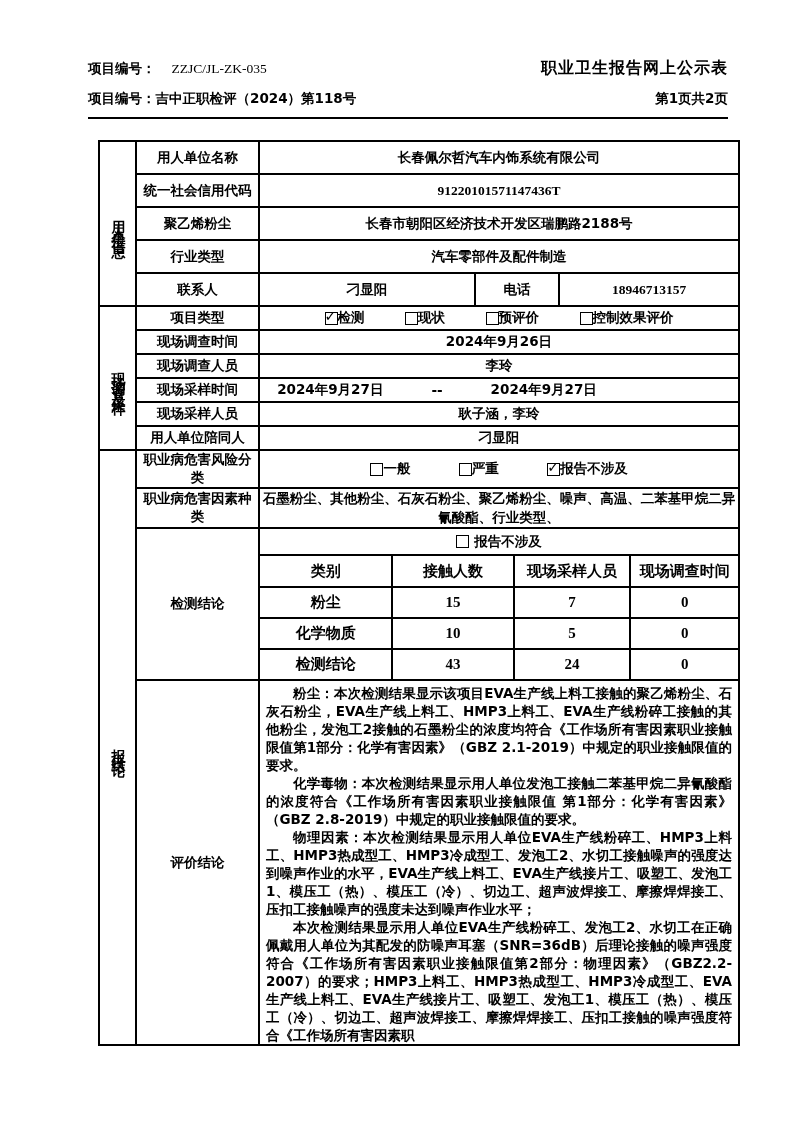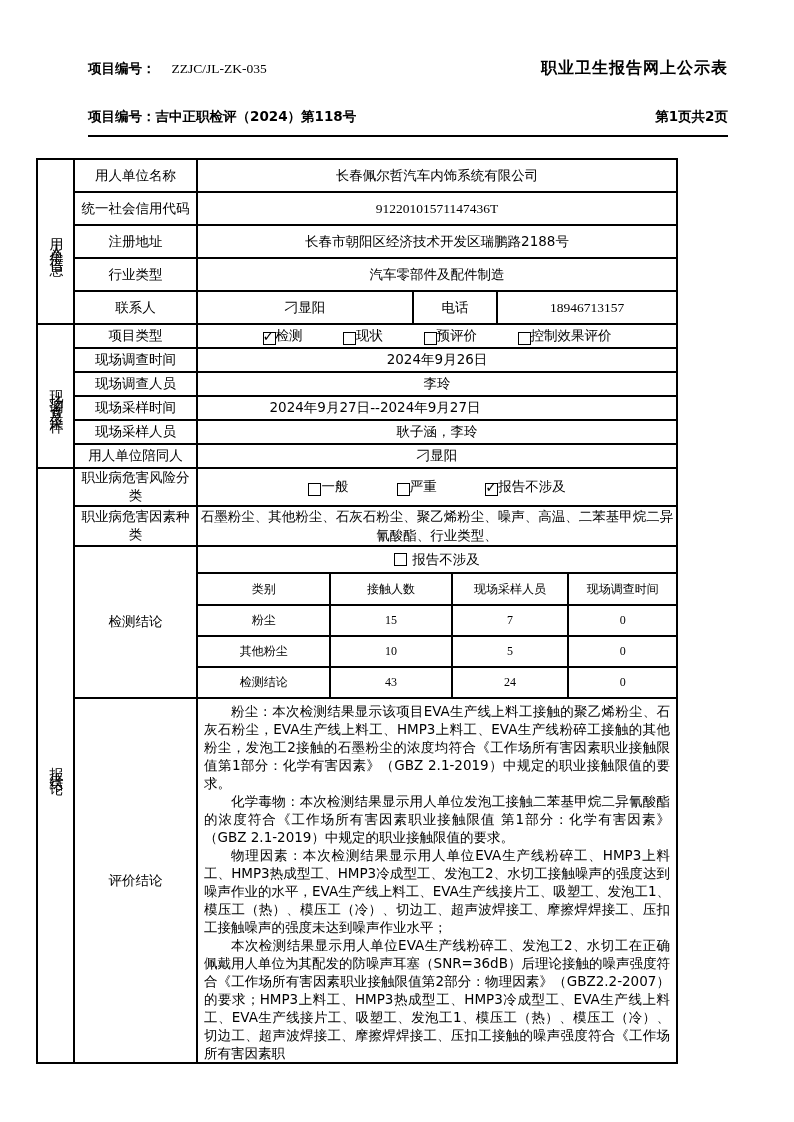--- a/index.html
+++ b/index.html
@@ -9,56 +9,56 @@
     color:#000;
   }
   .page { position:relative; width:794px; height:1122px; background:#fff; overflow:hidden; }
 
   
   .doc-header { padding:58px 66px 0 88px; }
   .hdr-row1 { display:flex; justify-content:space-between; align-items:baseline; }
   .hdr-left { font-size:13.5px; font-weight:bold; white-space:nowrap; }
   .hdr-title { font-size:16px; font-weight:bold; letter-spacing:1px; white-space:nowrap; }
   .hdr-company { font-size:13.5px; font-weight:bold; white-space:nowrap; }
-  .hdr-row2 { display:flex; justify-content:space-between; margin-top:29px; font-size:13.5px; font-weight:bold; }
+  .hdr-row2 { display:flex; justify-content:space-between; margin-top:11px; font-size:13.5px; font-weight:bold; }
   .hdr-rule { border-top:2px solid #000; margin-top:9px; }
   .serif { font-family:"Liberation Serif", serif; font-weight:normal;margin-left:16px; }
 
   
-  table.main { border-collapse:collapse; table-layout:fixed; width:640px; margin:21px 0 0 36px; }
+  table.main { border-collapse:collapse; table-layout:fixed; width:640px; margin:21px 0 0 98px;font-weight:bold; }
   table.main td {
     border:2px solid #000;
     font-size:13.5px; text-align:center; vertical-align:middle;
     padding:0 2px; overflow:hidden;
   }
   .r33 { height:33px; } .r28 { height:24px; } .r40 { height:40px; }
   .section-td { padding:0; }
   .vtext {
     writing-mode:vertical-lr; text-orientation:upright;
     letter-spacing:5px; font-size:14px; margin:0 auto; line-height:33px;
   }
   .num { font-family:"Liberation Serif", serif; font-size:14.5px; }
 
   
   .opts { display:flex; justify-content:space-evenly; align-items:center; padding:0 22px; }
-  .opt { display:flex; align-items:flex-end; gap:0; white-space:nowrap; }
+  .opt { display:flex; align-items:center; gap:0; white-space:nowrap; }
   .cb { width:11px; height:11px; border:1.5px solid #000; display:inline-block; position:relative; background:#fff; flex:none; }
   .cb.checked::after { content:"✓"; position:absolute; left:-1px; top:-5px; font-size:14px; font-weight:bold; }
 
   
-  .sampling { display:flex; justify-content:center; align-items:center; position:relative; left:-62px; }
+  .sampling { display:flex; justify-content:center; align-items:center; gap:48px; position:relative; left:-62px; }
 
   
   .factors-cell { line-height:19px; padding:0 4px; }
 
   
   .detection-cell { padding:0 !important; vertical-align:top; }
   .na-row { height:25px; display:flex; align-items:center; justify-content:center; gap:5px; }
   table.inner { border-collapse:collapse; width:100%; table-layout:fixed; }
-  table.inner td { border:2px solid #000; height:29px; font-size:12px; text-align:center; vertical-align:middle; }
+  table.inner td { border:2px solid #000; height:29px; font-size:15px; text-align:center; vertical-align:middle; }
   table.inner tr.hdr td { height:30px; }
   table.inner tr td:first-child { border-left:none; }
   table.inner tr td:last-child { border-right:none; }
   table.inner tr:last-child td { border-bottom:none; }
 
   
   .eval-cell {
     text-align:justify !important; vertical-align:top !important;
     padding:3px 6px 0 6px !important;
     font-size:13.5px; line-height:18px;
@@ -101,21 +101,21 @@
             <div class="vtext">用人单位信息</div>
           </td>
       <td>用人单位名称</td>
       <td colspan="3">长春佩尔哲汽车内饰系统有限公司</td>
     </tr>
     <tr class="r33">
       <td>统一社会信用代码</td>
       <td colspan="3" class="num">91220101571147436T</td>
     </tr>
     <tr class="r33">
-      <td>注册地址</td>
+      <td>聚乙烯粉尘</td>
       <td colspan="3">长春市朝阳区经济技术开发区瑞鹏路2188号</td>
     </tr>
     <tr class="r33">
       <td>行业类型</td>
       <td colspan="3">汽车零部件及配件制造</td>
     </tr>
     <tr class="r33">
       <td>联系人</td>
       <td>刁显阳</td>
       <td>电话</td>
@@ -222,40 +222,40 @@
             <td>现场采样人员</td>
             <td>现场调查时间</td>
           </tr>
           <tr>
             <td>粉尘</td>
             <td class="num">15</td>
             <td class="num">7</td>
             <td class="num">0</td>
           </tr>
           <tr>
-            <td>其他粉尘</td>
+            <td>化学物质</td>
             <td class="num">10</td>
             <td class="num">5</td>
             <td class="num">0</td>
           </tr>
           <tr>
             <td>检测结论</td>
             <td class="num">43</td>
             <td class="num">24</td>
             <td class="num">0</td>
           </tr>
         </tbody>
             </table>
       </td>
     </tr>
     <tr style="height:330px;">
       <td>评价结论</td>
       <td colspan="3" class="eval-cell">
         <p>粉尘：本次检测结果显示该项目EVA生产线上料工接触的聚乙烯粉尘、石灰石粉尘，EVA生产线上料工、HMP3上料工、EVA生产线粉碎工接触的其他粉尘，发泡工2接触的石墨粉尘的浓度均符合《工作场所有害因素职业接触限值第1部分：化学有害因素》（GBZ 2.1-2019）中规定的职业接触限值的要求。</p>
-        <p>化学毒物：本次检测结果显示用人单位发泡工接触二苯基甲烷二异氰酸酯的浓度符合《工作场所有害因素职业接触限值 第1部分：化学有害因素》（GBZ 2.1-2019）中规定的职业接触限值的要求。</p>
+        <p>化学毒物：本次检测结果显示用人单位发泡工接触二苯基甲烷二异氰酸酯的浓度符合《工作场所有害因素职业接触限值 第1部分：化学有害因素》（GBZ 2.8-2019）中规定的职业接触限值的要求。</p>
         <p>物理因素：本次检测结果显示用人单位EVA生产线粉碎工、HMP3上料工、HMP3热成型工、HMP3冷成型工、发泡工2、水切工接触噪声的强度达到噪声作业的水平，EVA生产线上料工、EVA生产线接片工、吸塑工、发泡工1、模压工（热）、模压工（冷）、切边工、超声波焊接工、摩擦焊焊接工、压扣工接触噪声的强度未达到噪声作业水平；</p>
         <p>本次检测结果显示用人单位EVA生产线粉碎工、发泡工2、水切工在正确佩戴用人单位为其配发的防噪声耳塞（SNR=36dB）后理论接触的噪声强度符合《工作场所有害因素职业接触限值第2部分：物理因素》（GBZ2.2-2007）的要求；HMP3上料工、HMP3热成型工、HMP3冷成型工、EVA生产线上料工、EVA生产线接片工、吸塑工、发泡工1、模压工（热）、模压工（冷）、切边工、超声波焊接工、摩擦焊焊接工、压扣工接触的噪声强度符合《工作场所有害因素职</p>
       </td>
     </tr>
   </tbody>
     </table>
 
 </div>
 
 </body></html>

